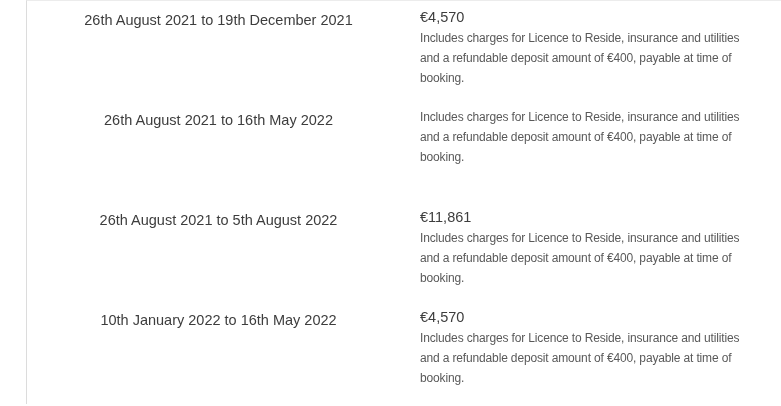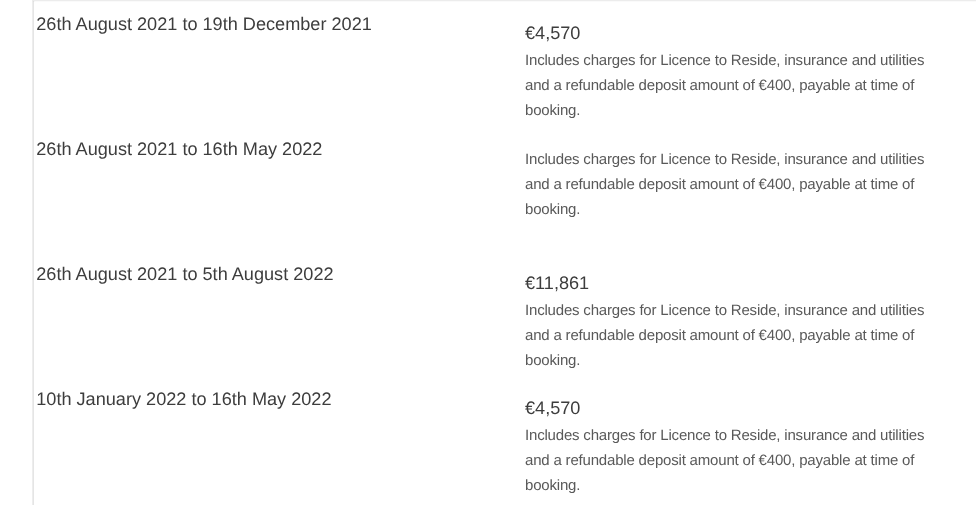--- a/index.html
+++ b/index.html
@@ -30,24 +30,25 @@
   .cell {
     box-sizing: border-box;
   }
   .cell-dates {
     width: 393px;
     flex: 0 0 393px;
     padding: 9px 12px 0 2px;
     font-size: 14.5px;
     line-height: 21px;
     color: #3d3d3d;
+    text-align: center;
   }
   .cell-price {
     flex: 1 1 auto;
-    padding-top: 16px;
+    padding-top: 6px;
     min-width: 0;
   }
   .price {
     font-size: 14.5px;
     line-height: 21px;
     color: #3d3d3d;
   }
   .desc-line {
     font-size: 12px;
     line-height: 20px;

